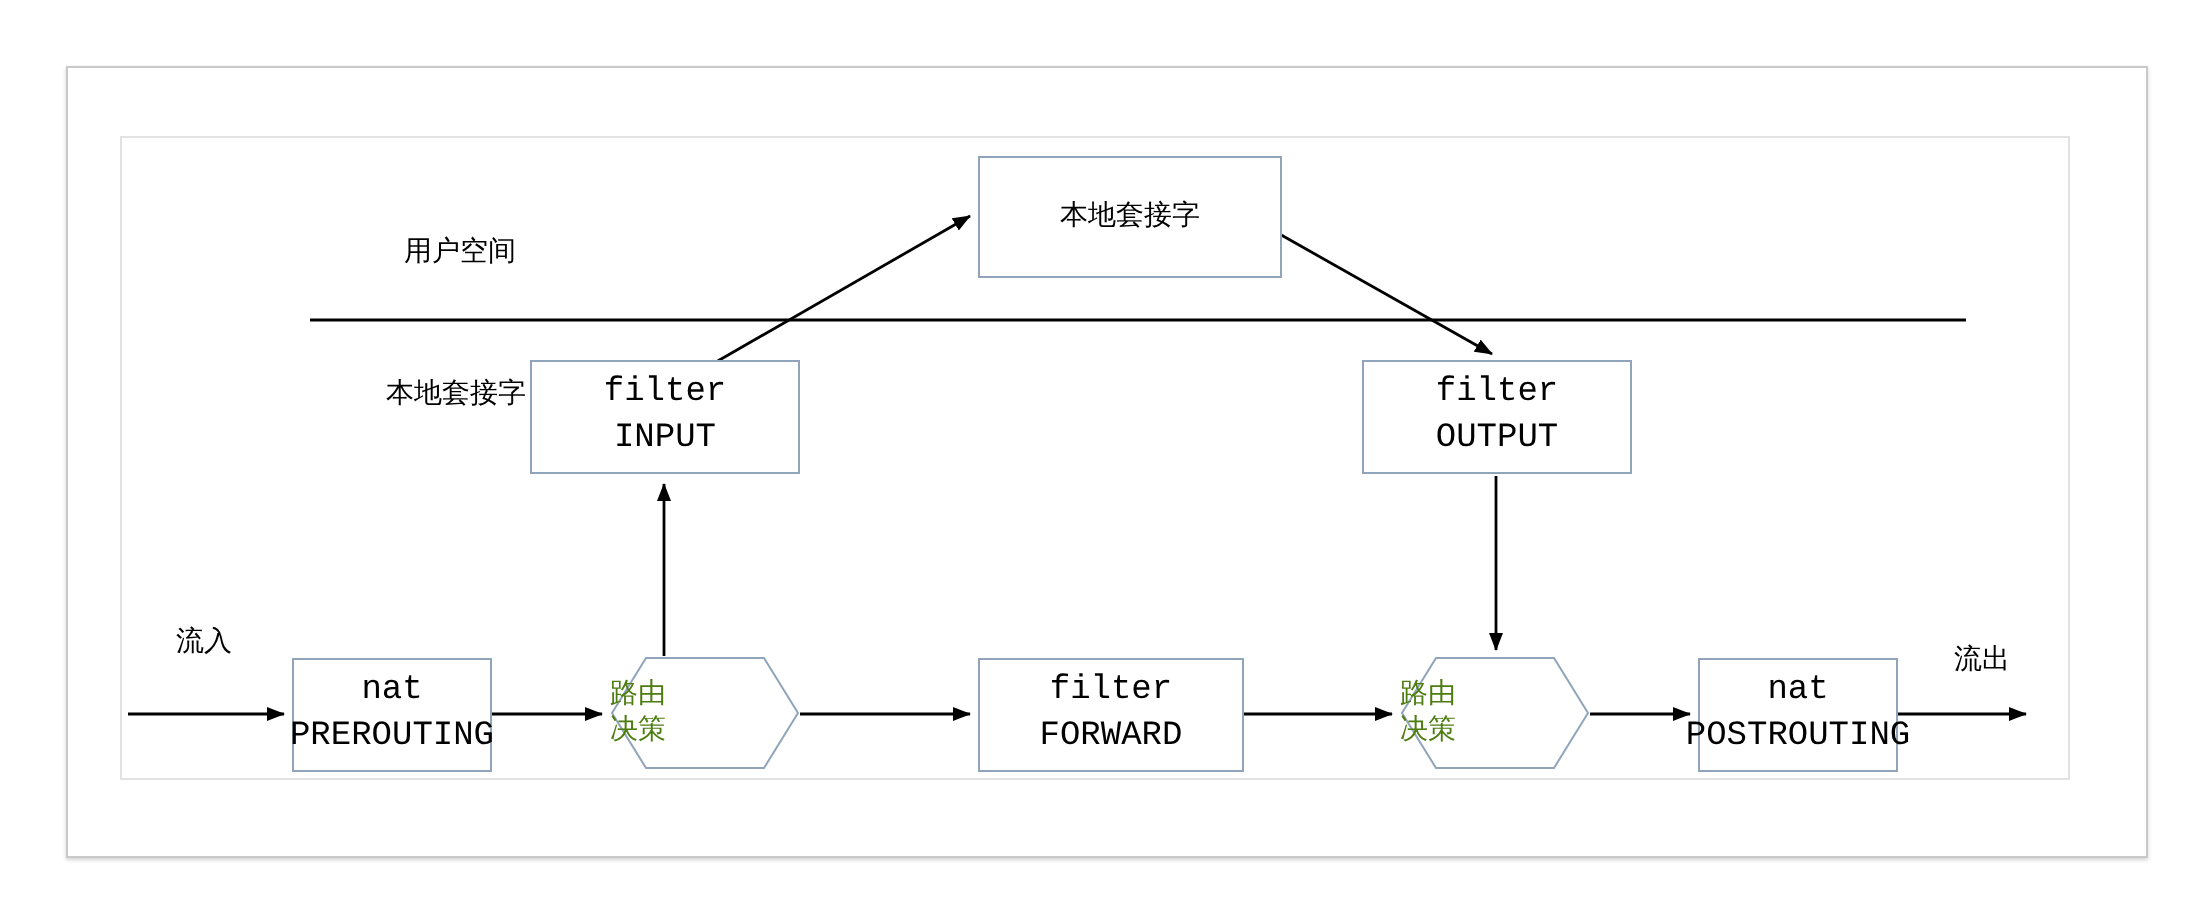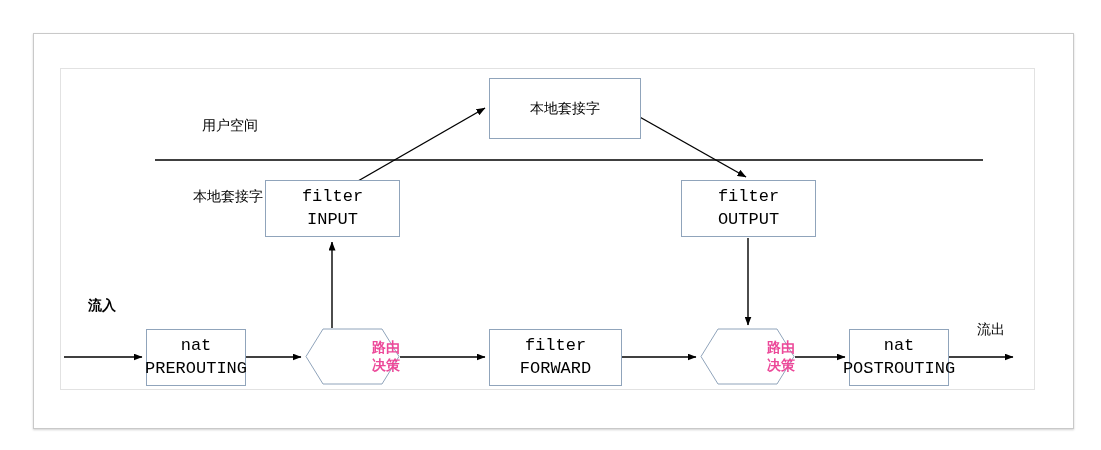--- a/index.html
+++ b/index.html
@@ -33,25 +33,24 @@
     text-align:center;
     font-family:"Liberation Mono","DejaVu Sans Mono",monospace;
     font-size:17px;color:#000000;line-height:1.35;
     white-space:pre-line;
   }
   .node.cjk{font-family:"DejaVu Sans","Liberation Sans",sans-serif;font-size:14px;}
 
   
   .hex{
     position:absolute;
-    display:flex;align-items:center;justify-content:flex-end;text-align:center;
+    display:flex;align-items:center;justify-content:flex-start;text-align:center;
     font-family:"DejaVu Sans","Liberation Sans",sans-serif;
-    font-size:14px;color:#ec4899;line-height:1.25;white-space:pre-line;
+    font-size:14px;color:#4d7c0f;line-height:1.25;white-space:pre-line;
     background:#ffffff;
-    font-weight:bold;
   }
   .hex .hexbg{
     position:absolute;left:0;top:0;width:100%;height:100%;
   }
   .hex .hextxt{position:relative;z-index:2;}
 
   
   .label{
     position:absolute;
     font-family:"DejaVu Sans","Liberation Sans",sans-serif;
@@ -83,21 +82,21 @@
         <polyline points="622,357 696,357" marker-end="url(#arrowhead)"></polyline>
         <polyline points="795,357 845,357" marker-end="url(#arrowhead)"></polyline>
         <polyline points="949,357 1013,357" marker-end="url(#arrowhead)"></polyline>
       </g>
     <line id="divider-line" stroke="#000000" stroke-width="1.6" x1="155" y1="160" x2="983" y2="160"></line>
   </svg>
 
   <div class="label" style="left:202px;top:117px;">用户空间</div>
   <div class="label" style="left:193px;top:188px;">本地套接字</div>
 
-  <div class="label" style="left:88px;top:297px;font-weight:bold;">流入</div>
+  <div class="label" style="left:88px;top:312px;">流入</div>
   <div class="label" style="left:977px;top:321px;">流出</div>
 
   <div class="node cjk" style="left:489px;top:78px;width:152px;height:61px;">本地套接字</div>
   <div class="node" style="left:265px;top:180px;width:135px;height:57px;">filter
 INPUT</div>
   <div class="node" style="left:681px;top:180px;width:135px;height:57px;">filter
 OUTPUT</div>
   <div class="node" style="left:146px;top:329px;width:100px;height:57px;">nat
 PREROUTING</div>
 

